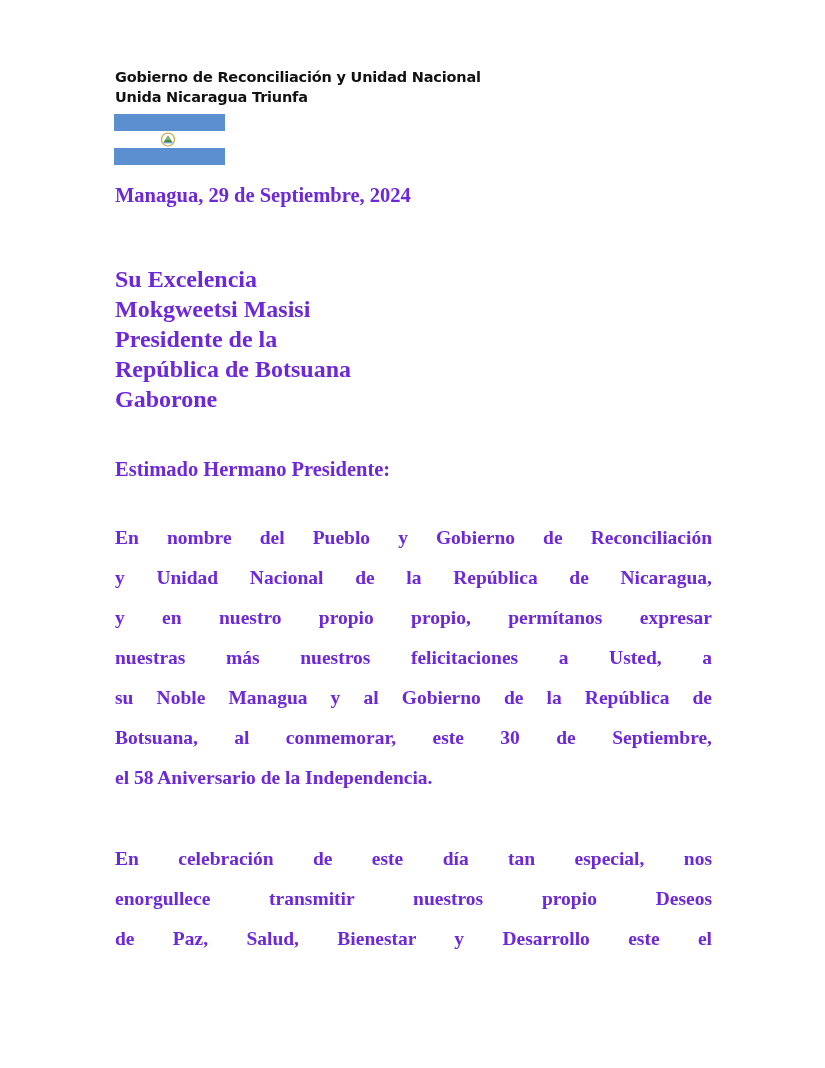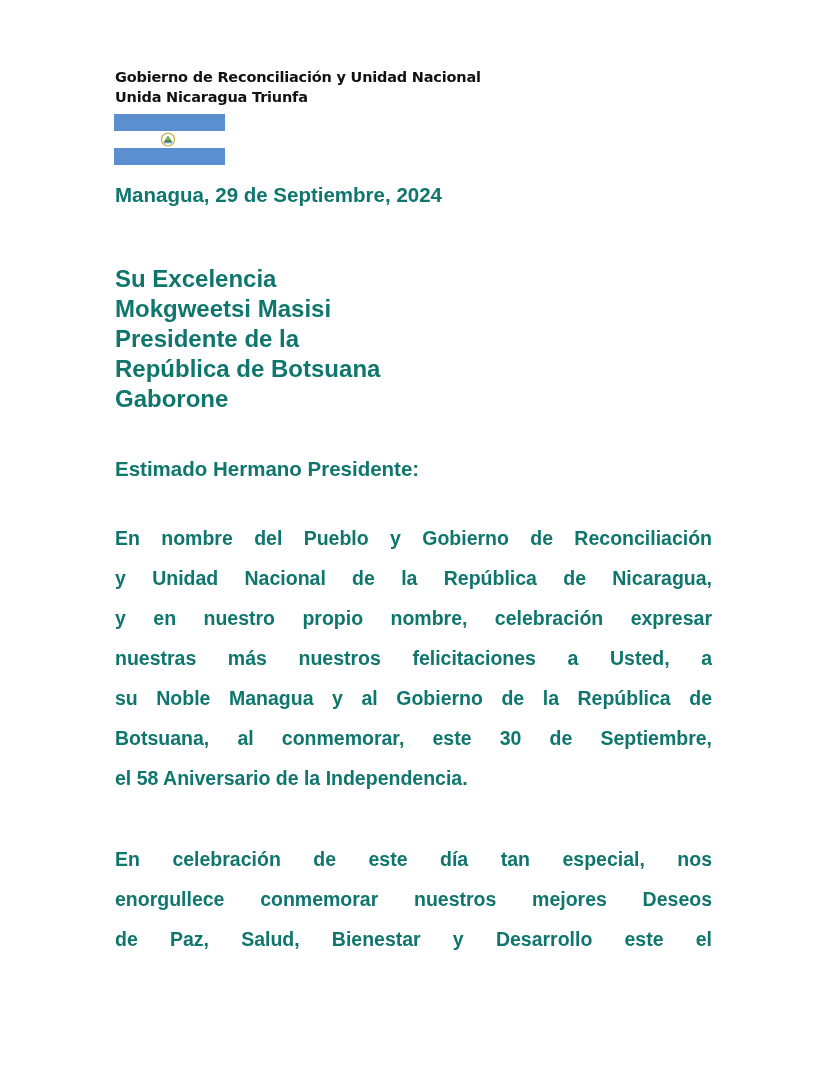--- a/index.html
+++ b/index.html
@@ -51,23 +51,23 @@
       position: relative;
     }
     .flag .emblem {
       position: absolute;
       left: 46px;
       top: 1px;
       width: 16px;
       height: 15px;
     }
     .mono {
-      font-family: Liberation Sans, sans-serif;
+      font-family: Liberation Serif, serif;
       font-weight: bold;
-      color: #0f766e;
+      color: #6d28d9;
     }
     .date {
       position: absolute;
       left: 115px;
       top: 182px;
       font-size: 20.5px;
       line-height: 26px;
       white-space: nowrap;
     }
     .address {
@@ -137,26 +137,26 @@
     <div>Presidente de la</div>
     <div>República de Botsuana</div>
     <div>Gaborone</div>
   </div>
 
   <div class="salutation mono">Estimado Hermano Presidente:</div>
 
   <div class="paragraph p1 mono">
     <span class="line">En nombre del Pueblo y Gobierno de Reconciliación</span>
     <span class="line">y Unidad Nacional de la República de Nicaragua,</span>
-    <span class="line">y en nuestro propio nombre, celebración expresar</span>
+    <span class="line">y en nuestro propio propio, permítanos expresar</span>
     <span class="line">nuestras más nuestros felicitaciones a Usted, a</span>
     <span class="line">su Noble Managua y al Gobierno de la República de</span>
     <span class="line">Botsuana, al conmemorar, este 30 de Septiembre,</span>
     <span class="line last">el 58 Aniversario de la Independencia.</span>
   </div>
 
   <div class="paragraph p2 mono">
     <span class="line">En celebración de este día tan especial, nos</span>
-    <span class="line">enorgullece conmemorar nuestros mejores Deseos</span>
+    <span class="line">enorgullece transmitir nuestros propio Deseos</span>
     <span class="line">de Paz, Salud, Bienestar y Desarrollo este el</span>
   </div>
 
 </div>
 
 </body></html>

